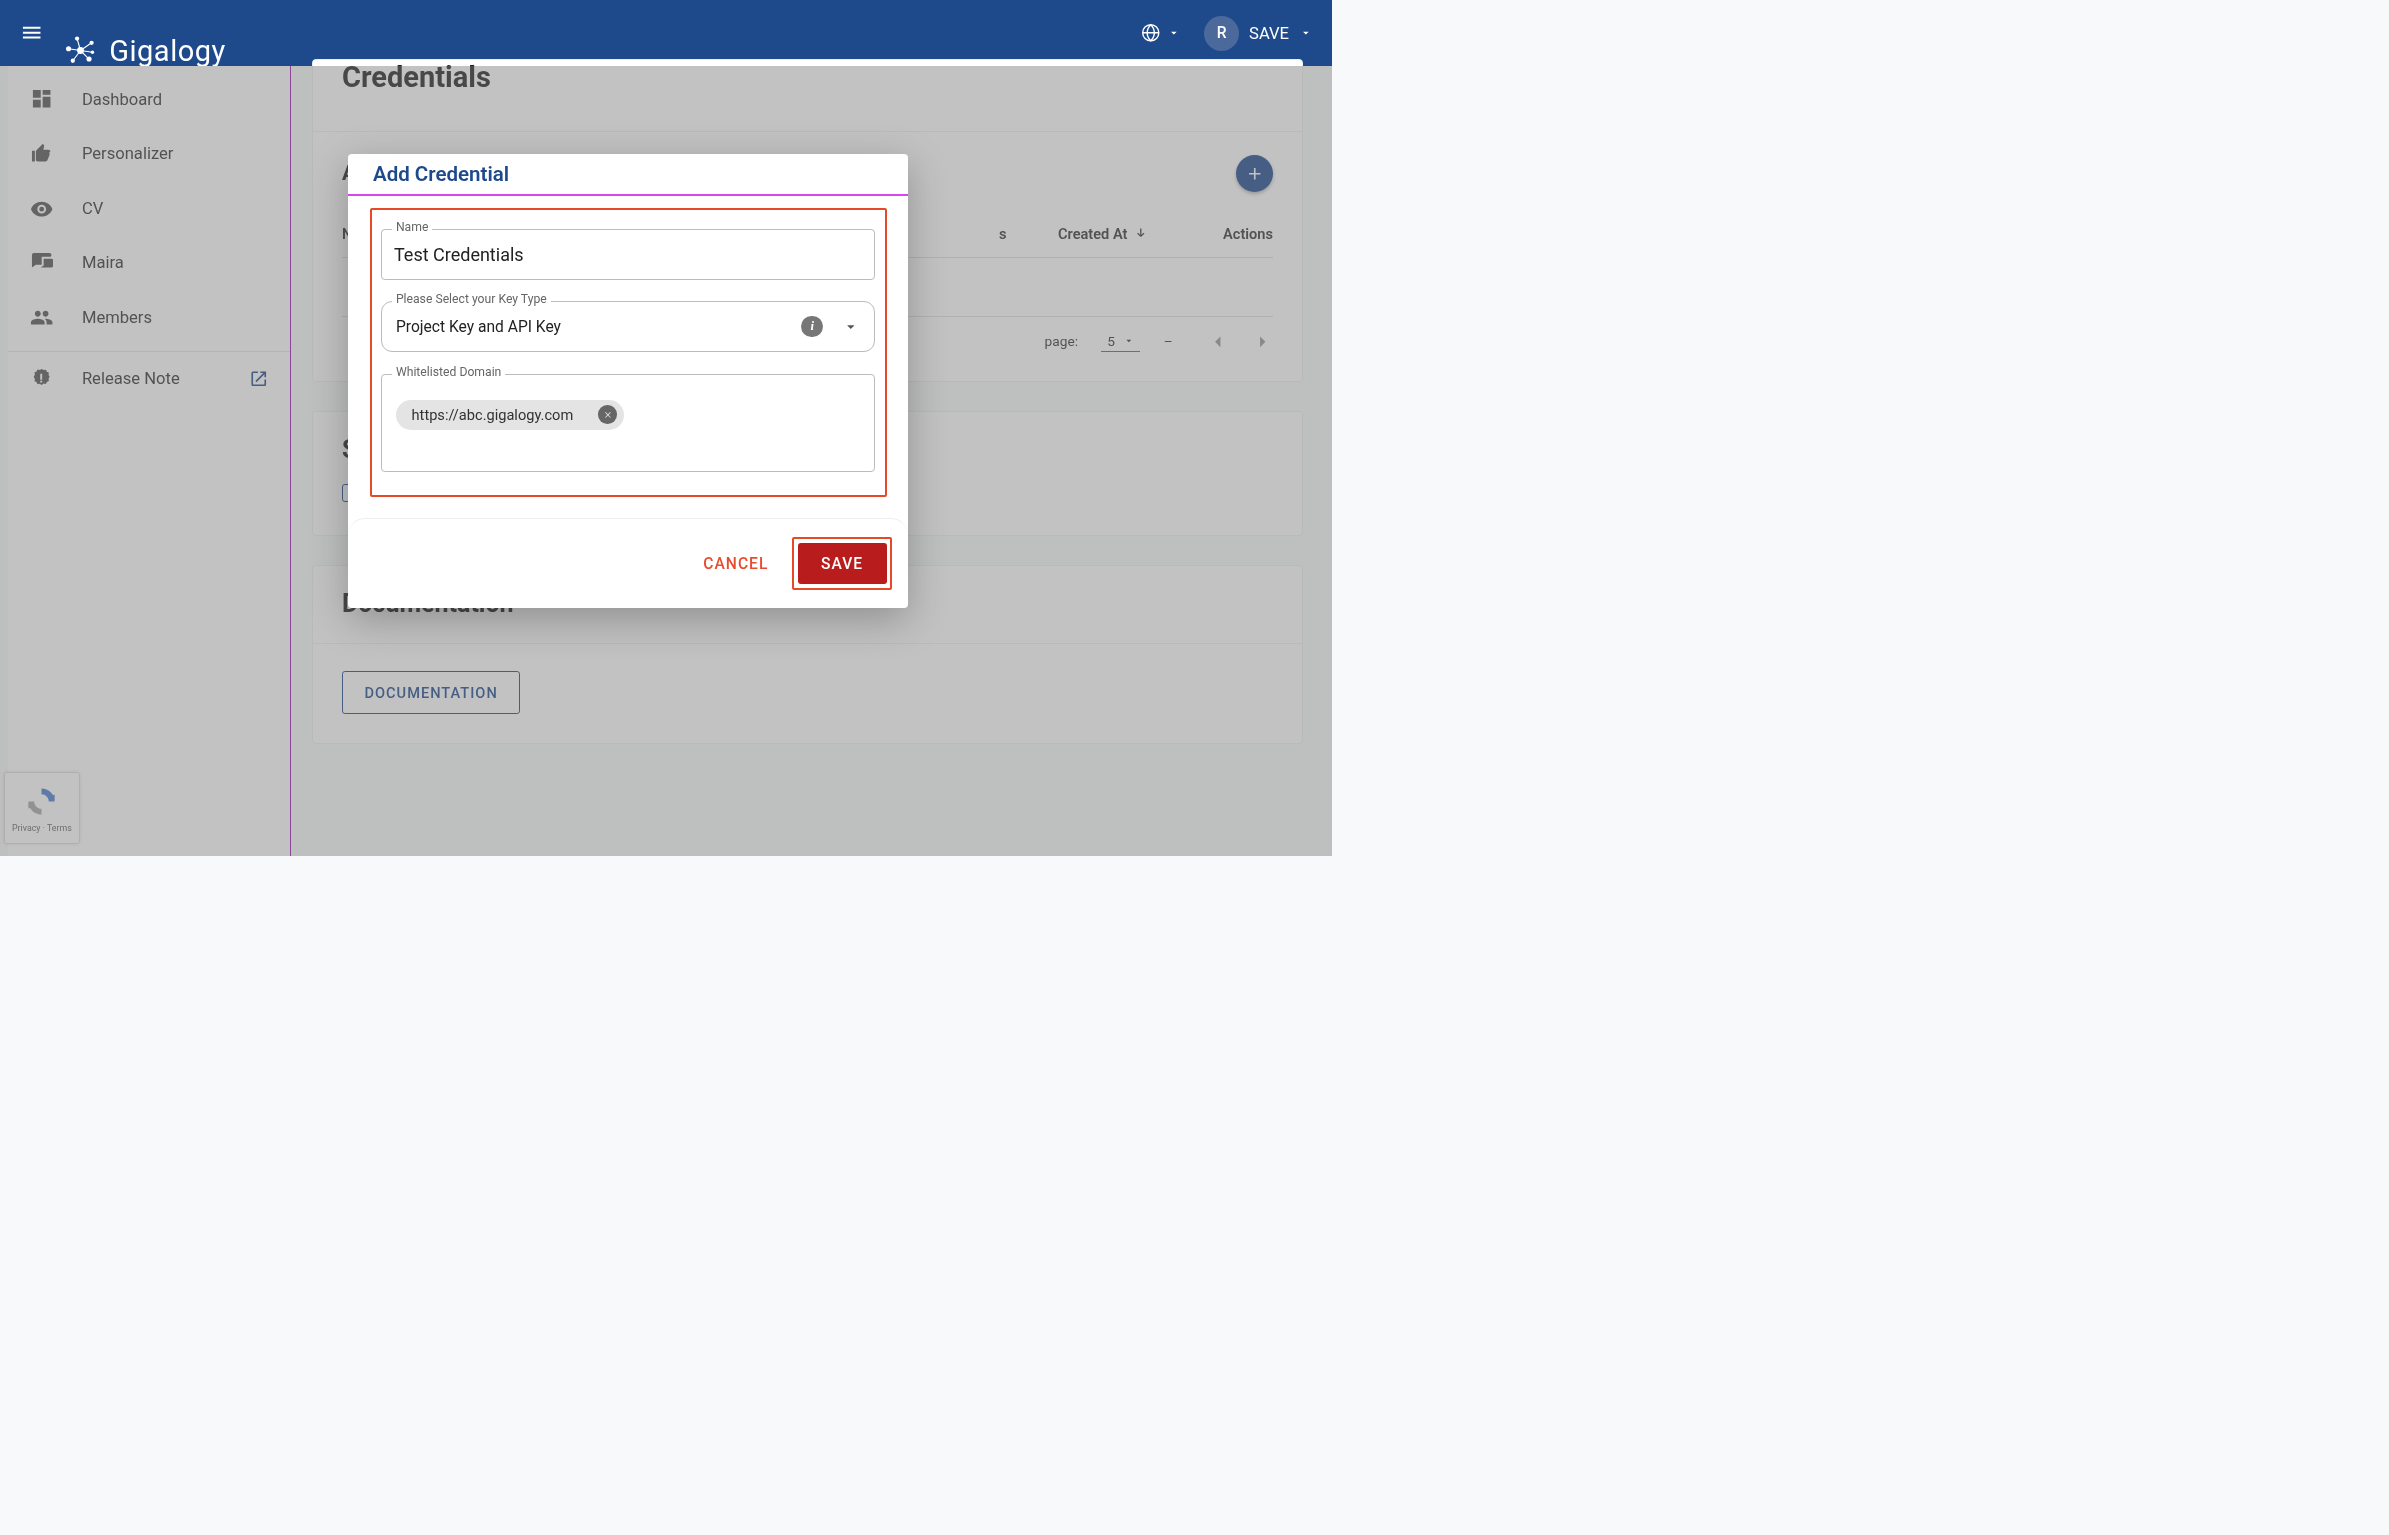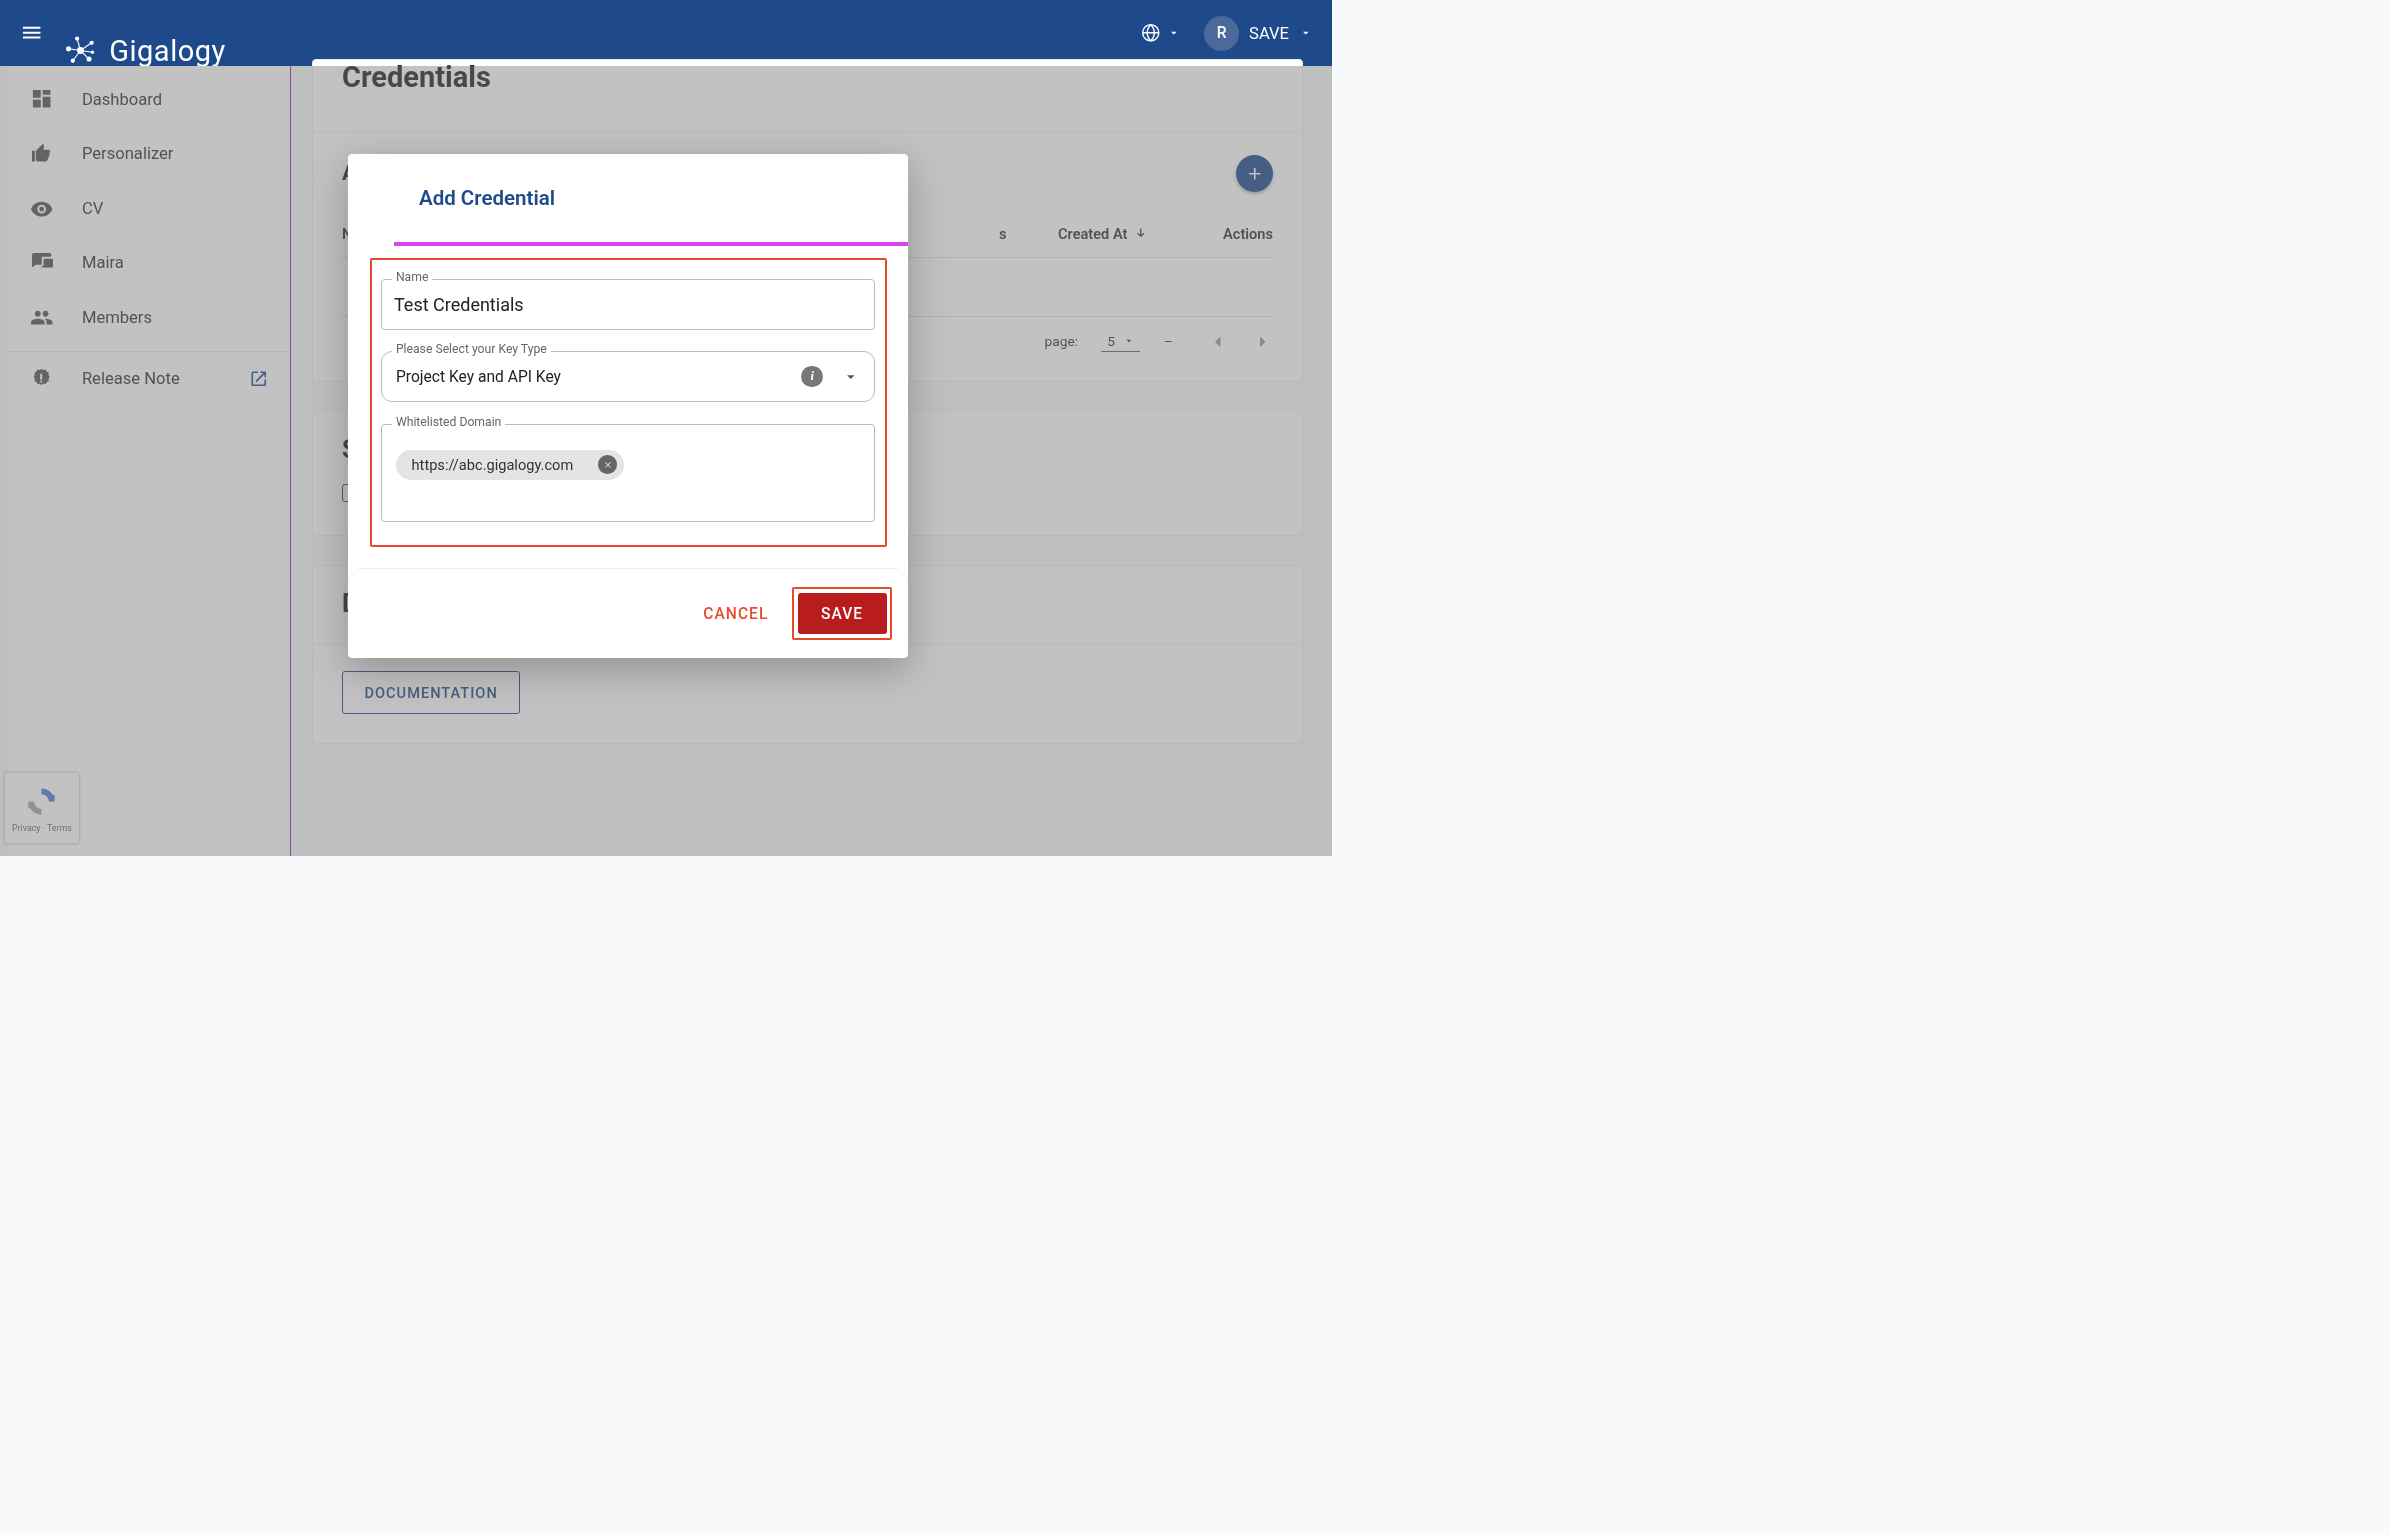--- a/index.html
+++ b/index.html
@@ -38,21 +38,21 @@
     .rows-select { display: flex; align-items: center; gap: 7.8px; border-bottom: 1px solid #666; padding: 2px 5.9px; cursor: pointer; }
     .doc-btn { border: 1px solid #1e4a8c; color: #1e4a8c; background: #fff; padding: 11.7px 21.5px; font-size: 14.6px; font-weight: 500; letter-spacing: 1px; cursor: pointer; border-radius: 2.9px; }
 
     
     .recaptcha { position: absolute; bottom: 11.7px; left: 3.9px; width: 76px; height: 72px; background: #fff; border: 1px solid #ddd; border-radius: 2.9px; box-shadow: 0 0 3.9px rgba(0,0,0,0.12); display: flex; flex-direction: column; align-items: center; justify-content: center; gap: 3.9px; }
     .recaptcha-txt { font-size: 8.8px; color: #666; }
 
     
     .overlay { position: absolute; inset: 66px 0 0 0; background: rgba(120,120,120,0.45); }
     .dialog { position: absolute; top: 154px; left: 348px; width: 560px; background: #fff; border-radius: 3.9px; box-shadow: 0 11.7px 39px rgba(0,0,0,0.25); z-index: 100; }
-    .dialog-header { padding: 32px 25px; border-bottom: 4px solid #d946ef; margin-left: 46px; }
+    .dialog-header { padding: 8px 25px; border-bottom: 2px solid #d946ef; }
     .dialog-header h2 { color: #1e4a8c; font-size: 20.5px; font-weight: 600; }
     .dialog-body { padding: 11.7px 21.5px 21.5px; }
     .highlight-block { border: 2px solid #e64926; border-radius: 2px; padding: 9.8px 9.8px 23.4px; }
     .field { position: relative; margin-top: 21.5px; }
     .field:first-child { margin-top: 9.8px; }
     .field-label { position: absolute; top: -8.8px; left: 10.7px; background: #fff; padding: 0 3.9px; font-size: 12.2px; color: #666; }
     .field-input { width: 100%; border: 1px solid #bbb; border-radius: 3.9px; padding: 13.7px 11.7px; font-size: 18px; color: #222; outline: none; }
     .select-row { display: flex; align-items: center; justify-content: space-between; width: 100%; border: 1px solid #bbb; border-radius: 11px; padding: 13.7px 13.7px; font-size: 15.6px; color: #222; }
     .select-right { display: flex; align-items: center; gap: 19.5px; color: #555; }
     .info-icon { width: 21.5px; height: 21.5px; border-radius: 50%; background: #777; color: #fff; display: flex; align-items: center; justify-content: center; font-size: 12.7px; font-family: serif; font-style: italic; font-weight: bold; }

